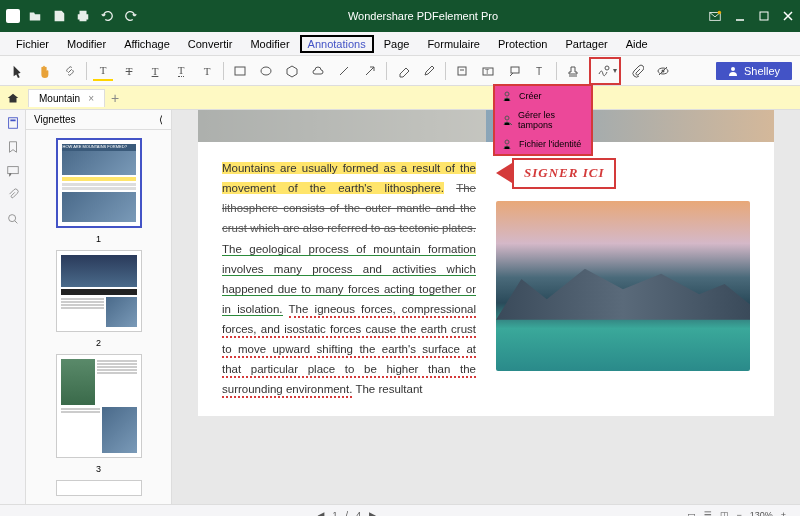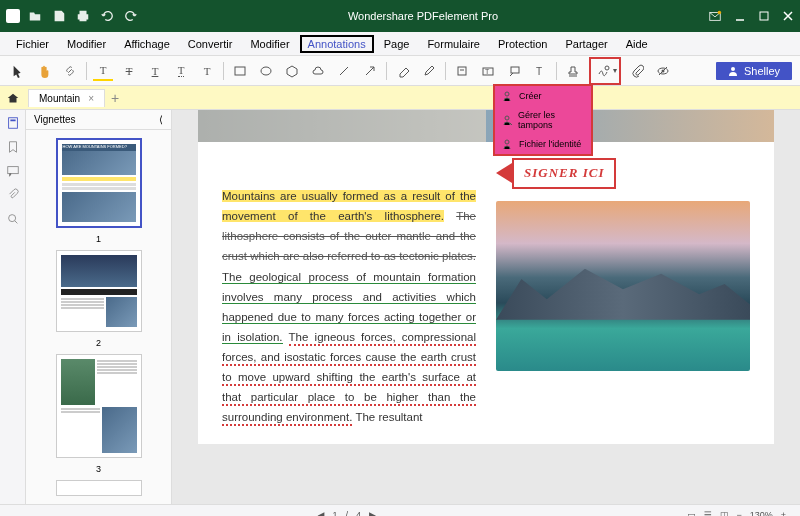--- a/index.html
+++ b/index.html
@@ -49,21 +49,21 @@
 .thumb-content { padding: 4px; font-size: 4px; line-height: 1.2; }
 .thumb-img { width: 100%; height: 40px; background: linear-gradient(135deg, #4a6a8a, #7a9ab8); }
 
 .doc-area { flex: 1; background: #e8e8e8; overflow: hidden; position: relative; padding: 0 12px; }
 .page { background: #fff; margin: 0 auto; width: 576px; padding: 0; position: relative; }
 .page-top-img { width: 100%; height: 32px; background: linear-gradient(90deg, #5a7a92 0%, #8aa5b8 50%, #d4b89a 100%); position: relative; }
 .page-top-overlay { position: absolute; left: 0; top: 0; width: 50%; height: 100%; background: rgba(255,230,200,0.5); }
 
 .page-body { display: flex; padding: 16px 24px; gap: 20px; }
 .col { flex: 1; font-size: 11.5px; line-height: 1.75; color: #333; }
-.col.left { text-align: justify; margin-top: 28px; }
+.col.left { text-align: justify; }
 .hl-yellow { background: #ffe56b; }
 .strike { text-decoration: line-through; color: #555; }
 .ul-green { border-bottom: 1.5px solid #2a8a3a; }
 .ul-red-squiggle { border-bottom: 2px dotted #d43a3a; padding-bottom: 1px; }
 
 .sign-here { display: flex; align-items: center; margin-bottom: 10px; }
 .sign-arrow { width: 0; height: 0; border-top: 10px solid transparent; border-bottom: 10px solid transparent; border-right: 16px solid #d43a3a; }
 .sign-body { border: 2px solid #d43a3a; padding: 2px 10px; color: #d43a3a; font-weight: bold; font-style: italic; font-family: 'Times New Roman', serif; font-size: 13px; letter-spacing: 1px; }
 
 .col-img { width: 100%; height: 170px; background: linear-gradient(180deg, #e8a878 0%, #d4b8c8 25%, #4a6a7a 45%, #2a4a5a 60%, #3aa89a 75%, #2a8a8a 100%); margin-top: 12px; border-radius: 2px; position: relative; overflow: hidden; }

